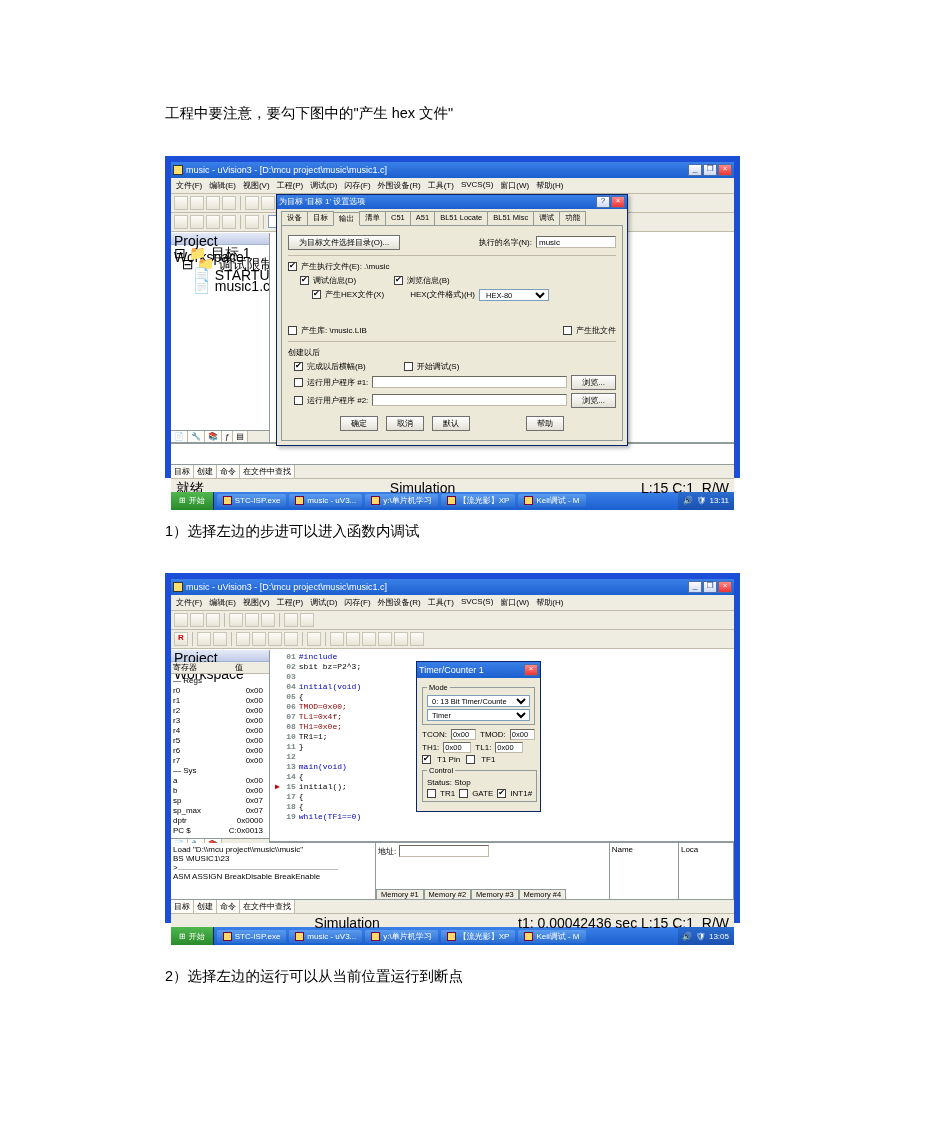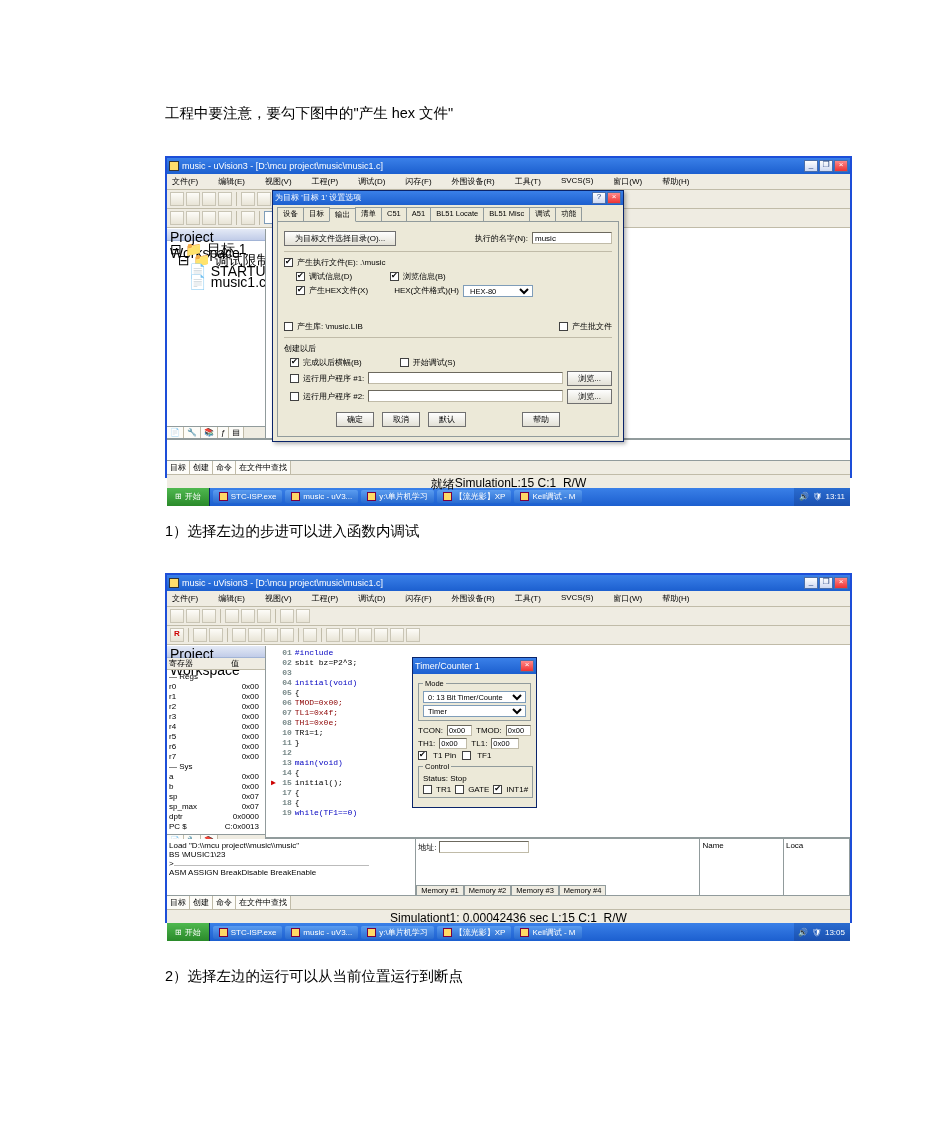--- a/index.html
+++ b/index.html
@@ -10,22 +10,22 @@
     margin: 0 auto;
     padding: 100px 165px 60px 165px;
     color: #000;
     font-size: 14px;
   }
   .doc-text { font-size: 14.5px; line-height: 1.9; margin-bottom: 28px; }
 
   
   .shot {
     position: relative;
-    width: 687px;
-    border: 2px solid #1d4ed8;
+    width: 575px;
+    border: 6px solid #1d4ed8;
     background: #7dd3fc;
     font-family: Tahoma, SimSun, sans-serif;
     font-size: 8px;
     color: #000;
     margin-bottom: 40px;
   }
   .titlebar {
     height: 16px;
     background: linear-gradient(#3a80e8, #1c5fcf);
     color: #fff;
@@ -42,21 +42,21 @@
     border: 1px solid #4a6ea9;
     font-size: 8px; line-height: 8px; text-align: center;
     color: #1a3a7a;
   }
   .win-btn.close { background: linear-gradient(#f88,#e33); color:#fff; }
 
   .menubar {
     background: #efece2;
     border-bottom: 1px solid #c0bba8;
     padding: 2px 5px;
-    display: flex; gap: 20px;
+    display: flex; gap: 7px;
     font-size: 8px;
   }
   .toolbar {
     background: #efece2;
     border-bottom: 1px solid #c0bba8;
     padding: 2px 3px;
     display: flex; gap: 2px; align-items: center;
     flex-wrap: wrap;
   }
   .tbtn {
@@ -148,22 +148,22 @@
     height:15px; padding:0 10px;
     border:1px solid #707070;
     background:linear-gradient(#fefefe,#e3e1d6);
     font-size:8px;
   }
   .group-line { height:1px;background:#c0bba8;margin:5px 0;}
 
   .statusbar {
     height: 14px; background:#efece2;
     border-top:1px solid #c0bba8;
-    display:flex; justify-content:center;
-    font-size:12px; padding:1px 5px;
+    display:flex; justify-content:space-between;
+    font-size:14px; padding:1px 5px;
   }
 
   .taskbar {
     height: 18px;
     background: linear-gradient(#3a80e8,#1c5fcf);
     display:flex;align-items:center;
     font-size:8px;color:#fff;
   }
   .start-btn {
     background: linear-gradient(#4fb84f,#2a8a2a);
@@ -361,21 +361,21 @@
         <span class="chk on"></span>
         <span>产生执行文件(E): .\music</span>
       </div>
       <div class="field" style="margin-left:12px">
         <span class="chk on"></span>
         <span>调试信息(D)</span>
         <span style="width:30px"></span>
         <span class="chk on"></span>
         <span>浏览信息(B)</span>
       </div>
-      <div class="field" style="margin-left:12px">
+      <div class="field" style="margin-left:24px">
         <span class="chk on"></span>
         <span>产生HEX文件(X)</span>
         <span style="width:18px"></span>
         <span>HEX(文件格式)(H)</span>
         <select class="sel" style="width:70px">
           <option>HEX-80</option>
         </select>
       </div>
 
       <div style="height:18px"></div>

